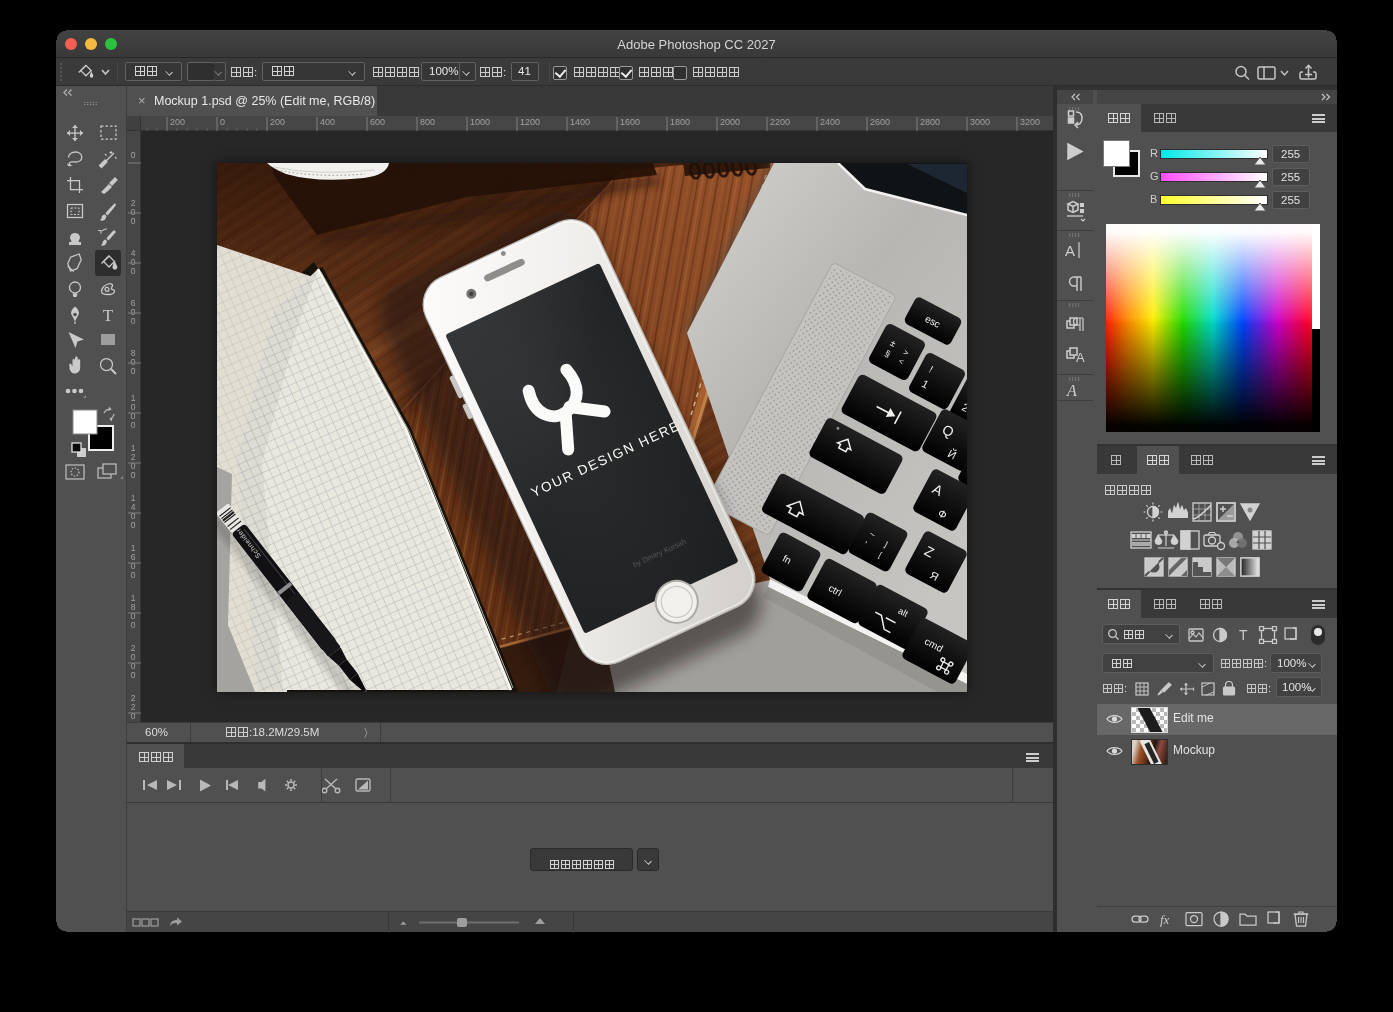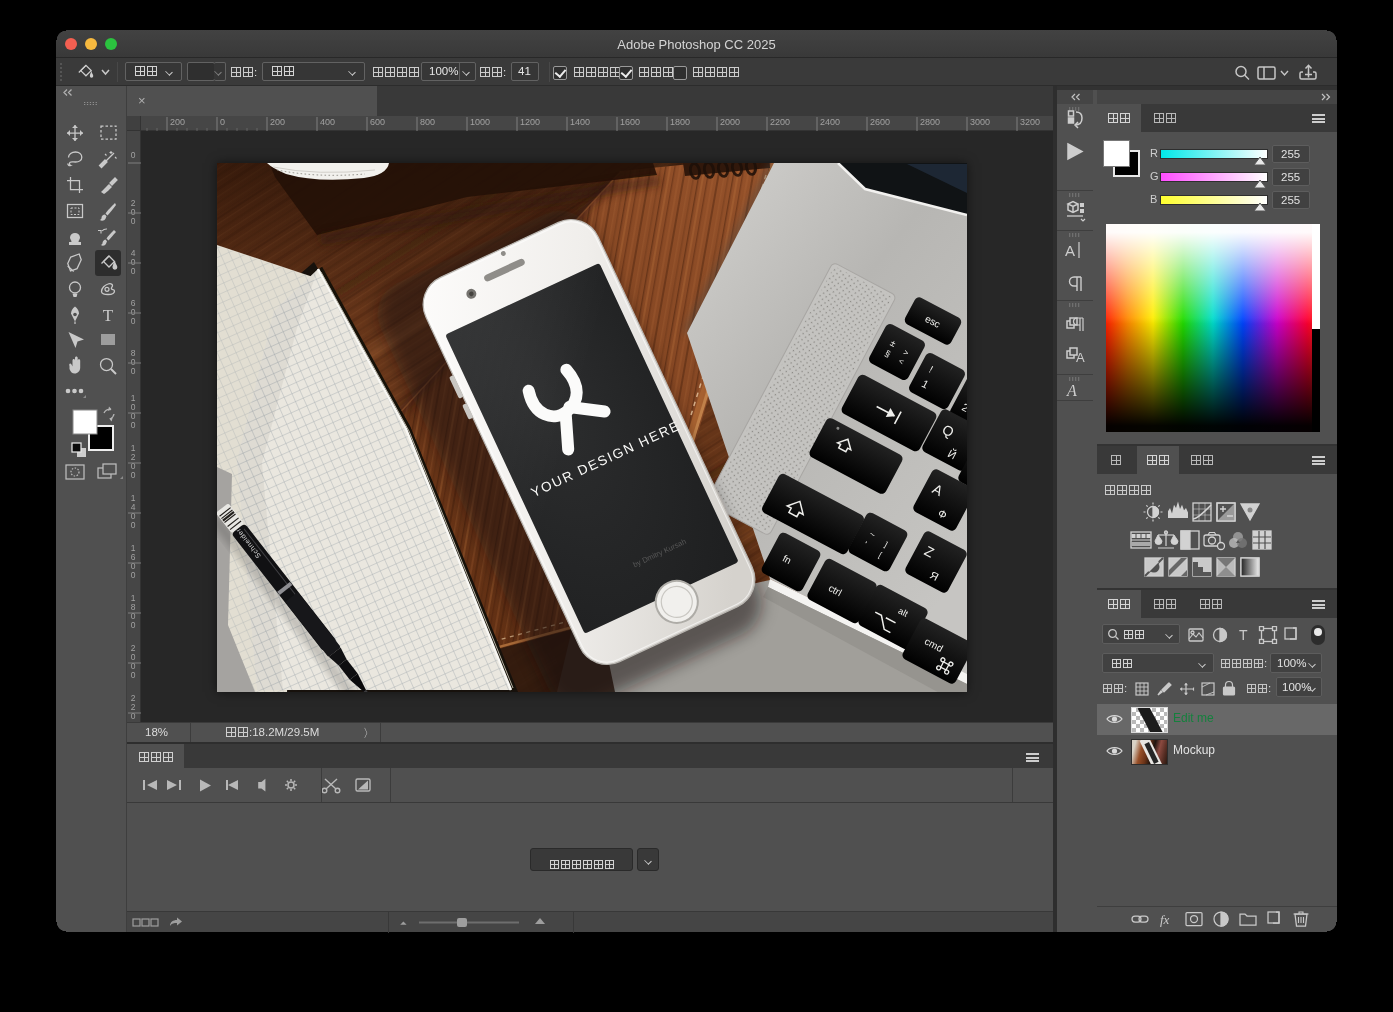--- a/index.html
+++ b/index.html
@@ -43,21 +43,21 @@
 .combo{position:absolute;background:#414141;border:1px solid #5d5d5d;border-radius:2px;color:#e2e2e2;font-size:11.5px}
 .sep{position:absolute;background:#3a3a3a}
 body{color:#d6d6d6}
 #topdark{left:1053px;top:86px;width:284px;height:4px;background:#323232}
 </style></head><body>
 <div class="a" id="win"></div>
 <div class="a" id="title">
   <div class="a tl" style="left:9px;background:#f35f51"></div>
   <div class="a tl" style="left:29px;background:#f6b93f"></div>
   <div class="a tl" style="left:49px;background:#2bc23f"></div>
-  <div class="a" id="ttext">Adobe Photoshop CC 2025</div>
+  <div class="a" id="ttext">Adobe Photoshop CC 2027</div>
 </div>
 <div class="a" id="opts">
   <svg class="a" style="left:1px;top:3px" width="14" height="22">
       <g fill="#5f5f5f">
         <circle cx="4" cy="3" r="1"></circle>
         <circle cx="4" cy="7" r="1"></circle>
         <circle cx="4" cy="11" r="1"></circle>
         <circle cx="4" cy="15" r="1"></circle>
         <circle cx="4" cy="19" r="1"></circle>
       </g>
@@ -211,20 +211,21 @@
         <circle cx="19" cy="386" r="4" stroke="#bdbdbd" stroke-dasharray="1.5,1.5" stroke-width="1.2"></circle>
 <rect x="42" y="382" width="13" height="10" stroke="#bdbdbd"></rect>
         <rect x="47" y="378" width="13" height="10" fill="#505050" stroke="#bdbdbd"></rect>
 <path d="M64,393 l3,0 0,-3 z" fill="#8a8a8a" stroke="none"></path>
 </g>
 </svg>
 </div>
 <div class="a" id="tabbar"></div>
 <div class="a" id="tab1">
     <span style="position:absolute;left:11px;top:0;color:#aeaeae;font-size:13px">×</span>
+    <span style="position:absolute;left:27px;top:0;white-space:nowrap">Mockup 1.psd @ 25% (Edit me, RGB/8)</span>
   </div>
 <div class="a" id="hruler">
 <svg width="912" height="15" viewBox="0 0 912 15">
 <g fill="#a2a2a2" font-size="9" font-family="Liberation Sans">
 <text x="29" y="9">200</text>
         <text x="79" y="9">0</text>
         <text x="129" y="9">200</text>
         <text x="179" y="9">400</text>
         <text x="229" y="9">600</text>
         <text x="279" y="9">800</text>
@@ -294,21 +295,21 @@
         <text x="6" y="579">2</text>
         <text x="6" y="588">0</text>
 </g>
 <g stroke="#7e7e7e" stroke-width="1">
         <path d="M14,32 h-13 M14,82 h-13 M14,132 h-13 M14,182 h-13 M14,232 h-13 M14,282 h-13 M14,332 h-13 M14,382 h-13 M14,432 h-13 M14,482 h-13 M14,532 h-13 M14,582 h-13"></path>
       </g>
 </svg>
 </div>
 <div class="a" id="canvas"></div>
 <div class="a" id="status">
-  <span class="a" style="left:18px;top:3px">18%</span>
+  <span class="a" style="left:18px;top:3px">60%</span>
   <div class="a" style="left:63px;top:0;width:1px;height:20px;background:#3c3c3c"></div>
   <span class="a" style="left:98px;top:3px;color:#dcdcdc"><i class="c"></i><i class="c"></i>:18.2M/29.5M</span>
   <span class="a" style="left:236px;top:3px;color:#c9c9c9">〉</span>
   <div class="a" style="left:253px;top:0;width:1px;height:20px;background:#3c3c3c"></div>
 </div>
 <div class="a" style="left:127px;top:742px;width:926px;height:2px;background:#2e2e2e"></div>
 <div class="a" id="tltabs">
     <div class="burger" style="right:14px;top:9px"></div>
   </div>
 <div class="a" id="tltab1"><i class="c"></i><i class="c"></i><i class="c"></i></div>
@@ -632,21 +633,21 @@
     <path d="M1,7 C4,2.5 13,2.5 16,7 C13,11.5 4,11.5 1,7 z" fill="none" stroke="#d8d8d8" stroke-width="1.3"></path>
     <circle cx="8.5" cy="7" r="2.6" fill="#d8d8d8"></circle>
   </svg>
 <svg class="a" style="left:1106px;top:744px" width="18" height="14">
     <path d="M1,7 C4,2.5 13,2.5 16,7 C13,11.5 4,11.5 1,7 z" fill="none" stroke="#d8d8d8" stroke-width="1.3"></path>
     <circle cx="8.5" cy="7" r="2.6" fill="#d8d8d8"></circle>
   </svg>
 <div class="a" style="left:1131px;top:707px;width:37px;height:26px;border:1px solid #d9d9d9;background:#fff;background-image:linear-gradient(45deg,#b9b9b9 25%,transparent 25%,transparent 75%,#b9b9b9 75%),linear-gradient(45deg,#b9b9b9 25%,#fff 25%,#fff 75%,#b9b9b9 75%);background-size:8px 8px;background-position:0 0,4px 4px;overflow:hidden">
     <div class="a" style="left:13px;top:-4px;width:11px;height:34px;background:#1c1c1c;transform:rotate(-28deg)"></div>
   </div>
-<div class="a" style="left:1173px;top:711px;color:#15803d;font-size:12px">Edit me</div>
+<div class="a" style="left:1173px;top:711px;color:#e5e5e5;font-size:12px">Edit me</div>
 <div class="a" style="left:1131px;top:739px;width:37px;height:26px;border:1px solid #2e2e2e;background:linear-gradient(105deg,#d8d2c6 10%,#974f28 28%,#6b3318 44%,#1f150f 58%,#8c4a40 72%,#542c22 88%,#2a1a12);overflow:hidden">
     <div class="a" style="left:14px;top:-3px;width:10px;height:32px;background:#e8e6e2;transform:rotate(-26deg)"></div>
     <div class="a" style="left:16.5px;top:2px;width:5px;height:22px;background:#262626;transform:rotate(-26deg)"></div>
   </div>
 <div class="a" style="left:1173px;top:743px;color:#e2e2e2;font-size:12px">Mockup</div>
 <div class="a" style="left:1097px;top:906px;width:240px;height:26px;background:#505050;border-top:1px solid #3e3e3e"></div>
 <svg class="a" style="left:1125px;top:909px" width="200" height="20" viewBox="0 0 200 20">
 <g fill="none" stroke="#c9c9c9" stroke-width="1.25">
 <g transform="translate(15,10)">
         <rect x="-8" y="-3" width="9" height="6" rx="3"></rect>

